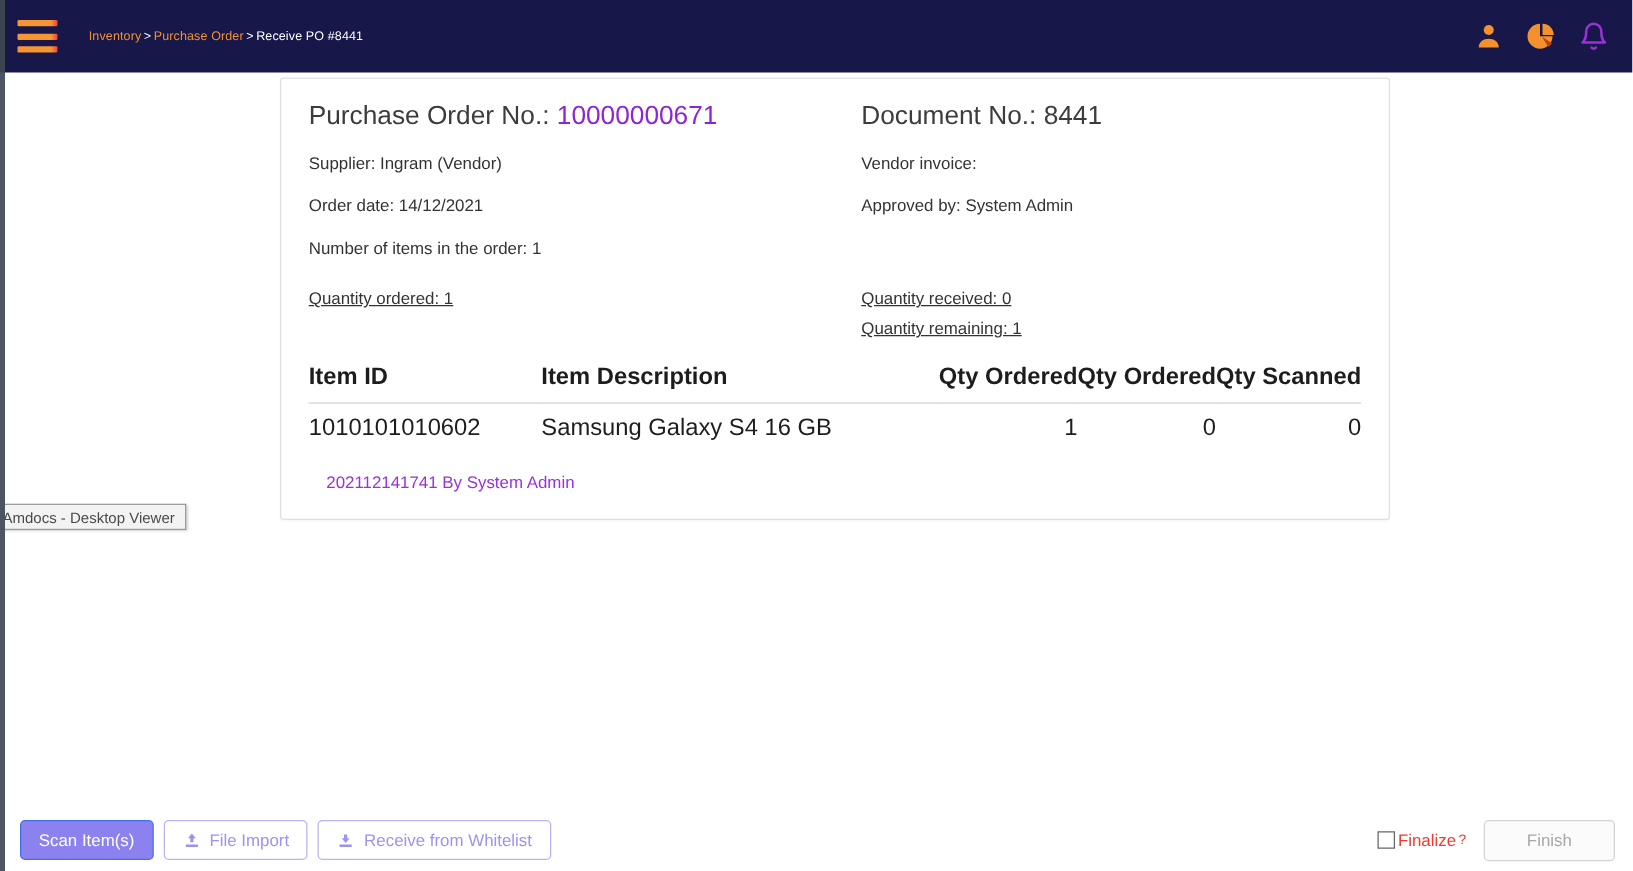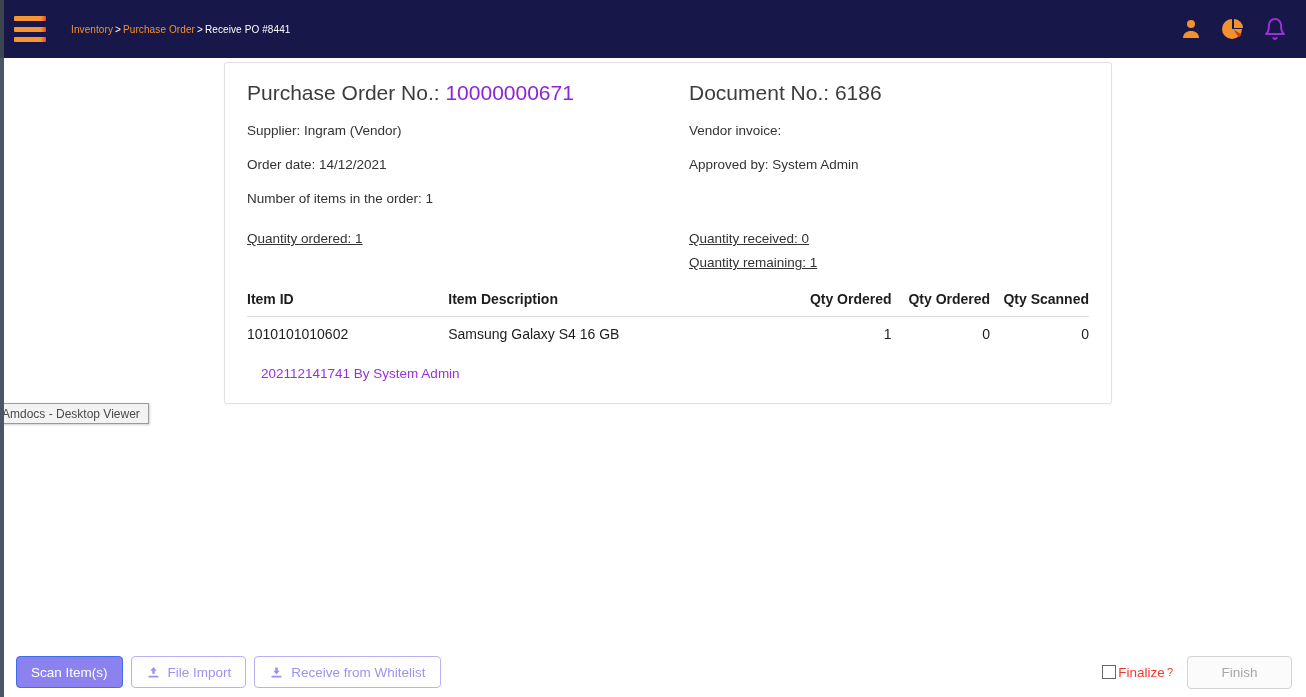--- a/index.html
+++ b/index.html
@@ -137,21 +137,21 @@
     margin-left: 14px;
     cursor: pointer;
     text-decoration: none;
   }
 
   
   .items-table {
     width: 100%;
     border-collapse: collapse;
     margin-top: 6px;
-    font-size: 14px;
+    font-size: 19px;
   }
   .items-table th {
     text-align: left;
     font-weight: bold;
     color: #1d1d1d;
     padding: 6px 0 9px 0;
     border-bottom: 1px solid #dddddd;
     white-space: nowrap;
   }
   .items-table th.num { text-align: right; }
@@ -339,21 +339,21 @@
         </h1>
         <p class="meta-line">Supplier: Ingram (Vendor)</p>
         <p class="meta-line">Order date: 14/12/2021</p>
         <p class="meta-line">Number of items in the order: 1</p>
         <p class="meta-line tight spaced-top">Quantity ordered: 1</p>
       </div>
 
       <div class="col-right">
         <h1 class="big-title">
           <span>Document No.:</span>
-          <span>6186</span>
+          <span>8441</span>
         </h1>
         <p class="meta-line">Vendor invoice:</p>
         <p class="meta-line">Approved by: System Admin</p>
         <p class="meta-line">&nbsp;</p>
         <p class="meta-line tight spaced-top">Quantity received: 0</p>
         <p class="meta-line tight">Quantity remaining: 1</p>
       </div>
 
     </div>
 

